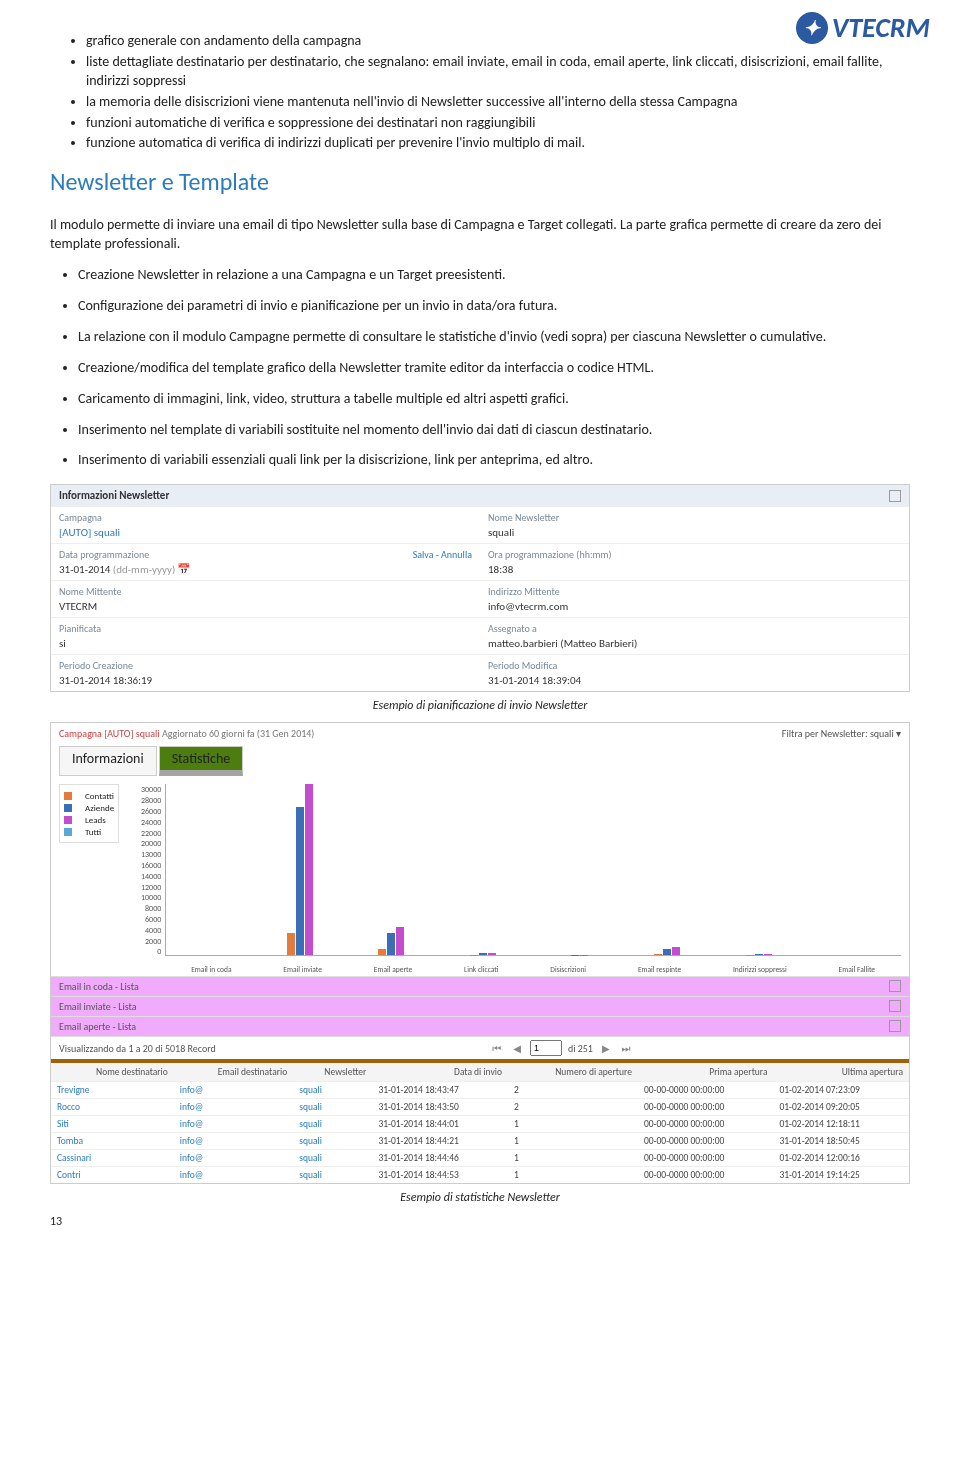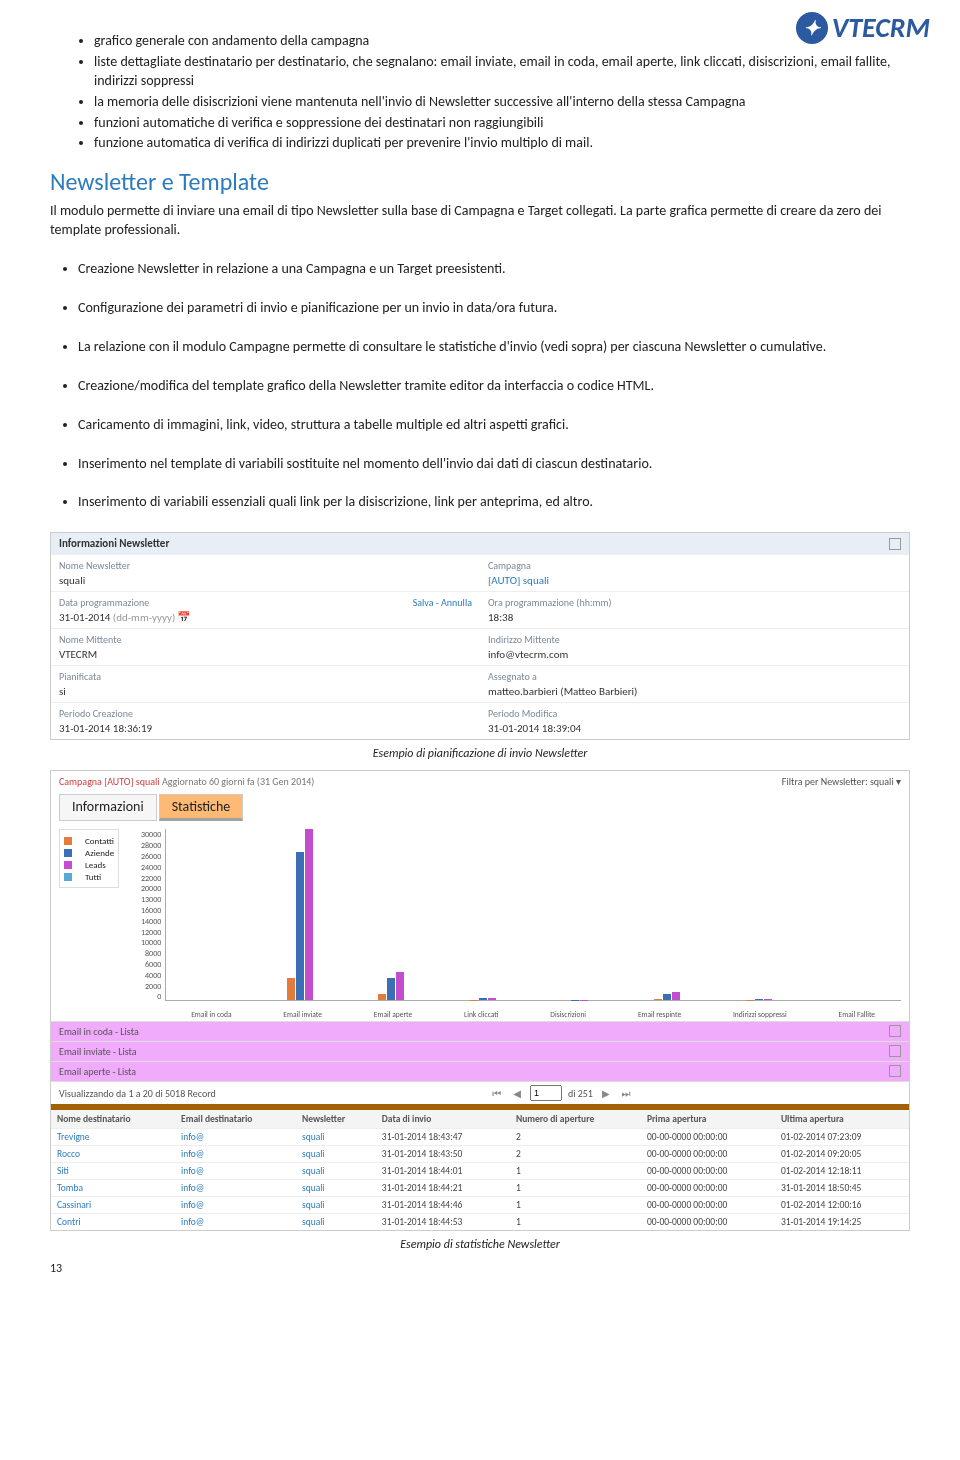--- a/index.html
+++ b/index.html
@@ -1,63 +1,63 @@
 <!DOCTYPE html>
 <html><head>
 <meta charset="utf-8">
 <style>
 body{font-family:Calibri,Arial,sans-serif;font-size:14px;color:#222;margin:0;background:#fff;width:960px}
 .page{padding:30px 50px 20px 50px;position:relative}
 .logo{position:absolute;top:10px;right:30px;font-weight:bold;font-size:28px;font-style:italic;color:#2b5aa0;display:flex;align-items:center;gap:4px}
 .logo-icon{width:32px;height:32px;border-radius:50%;background:#2b5aa0;display:inline-flex;align-items:center;justify-content:center;color:#fff;font-size:20px}
 ul.top{margin:0 0 14px 0;padding-left:28px}
-ul.top li{margin:2px 16px;line-height:1.35}
-h2.sec{color:#2b7bbd;font-weight:normal;font-size:24px;margin:10px 0 6px 0}
+ul.top li{margin:2px 8px;line-height:1.35}
+h2.sec{color:#2b7bbd;font-weight:normal;font-size:24px;margin:10px 0 20px 0}
 .body-p{margin:4px 0;line-height:1.35}
 ul.sec{margin:4px 0 14px 0;padding-left:28px}
-ul.sec li{margin:20px 0;line-height:1.35}
+ul.sec li{margin:12px 0;line-height:1.35}
 .caption{font-style:italic;font-size:12px;text-align:center;margin:6px 0 10px 0}
 .pagenum{text-align:left;font-size:12px;margin-top:8px}
 
 
 .form-sc{border:1px solid #ccc;font-size:11px;background:#fff;margin:6px 0}
 .form-head{background:#e8eef6;padding:4px 8px;font-weight:bold;color:#333;display:flex;justify-content:space-between;align-items:center}
 .form-body{display:grid;grid-template-columns:1fr 1fr;gap:0;padding:0}
 .fcell{padding:4px 8px;border-top:1px solid #eee}
 .flabel{color:#7a8a9a;font-size:10px;margin-bottom:2px;display:flex;justify-content:space-between}
 .fval{color:#333}
 .flink{color:#2b7bbd}
 .minbox{width:10px;height:10px;border:1px solid #999;display:inline-block}
 
 
 .stats-sc{border:1px solid #ccc;font-size:10px;background:#fff;margin:6px 0}
 .stats-head{padding:4px 8px;display:flex;justify-content:space-between}
 .stats-head .title{color:#d04040}
 .stats-head .filter{color:#555}
 .tabs{display:flex;gap:2px;margin:2px 8px}
 .tab{padding:3px 12px;border:1px solid #ccc;background:#f6f6f6;font-size:14px}
-.tab.active{background:#fdba74;border-bottom:3px solid #a3a3a3}
+.tab.active{background:#4d7c0f;border-bottom:6px solid #a3a3a3}
 .chart-wrap{display:flex;padding:6px 8px 2px 8px}
 .legend{border:1px solid #ddd;padding:4px;font-size:9px;margin-right:8px;height:fit-content}
 .legend div{display:flex;align-items:center;gap:13px;margin:1px 0}
 .sw{width:8px;height:8px;display:inline-block}
 .chart{flex:1;position:relative}
 .yaxis{position:absolute;left:0;top:0;bottom:18px;width:34px;display:flex;flex-direction:column;justify-content:space-between;align-items:flex-end;font-size:8px;color:#555}
 .plot{position:absolute;left:38px;right:0;top:0;bottom:18px;border-left:1px solid #aaa;border-bottom:1px solid #aaa;display:flex;align-items:flex-end;justify-content:space-around}
 .bars{display:flex;align-items:flex-end;gap:1px;height:100%}
 .bar{width:8px}
 .xaxis{position:absolute;left:38px;right:0;bottom:0;display:flex;justify-content:space-around;font-size:7.5px;color:#555}
 .chart{height:190px}
 
 .listhdr{background:#f0abfc;padding:3px 8px;color:#555;border-top:1px solid #ddd;display:flex;justify-content:space-between}
 .recnav{padding:3px 8px;color:#555;display:flex;gap:6px;align-items:center;border-top:1px solid #ddd}
 .recnav .nv{padding:0 3px;color:#888}
 .recnav input{width:24px;font-size:9px}
 .tbl{width:100%;border-collapse:collapse;font-size:9.5px}
-.tbl th{text-align:left;padding:3px 6px;background:#f4f4f4;color:#555;border-top:6px solid #a16207;font-weight:bold}
+.tbl th{text-align:right;padding:3px 6px;background:#f4f4f4;color:#555;border-top:4px solid #a16207;font-weight:normal}
 .tbl td{padding:2px 6px;border-top:1px solid #eee;color:#444}
 .tbl td a{color:#2b7bbd;text-decoration:none}
 </style>
 </head>
 <body>
 
 <div class="page">
   <div class="logo">
     <span class="logo-icon">✦</span>
     <span>VTECRM</span>
@@ -83,28 +83,28 @@
     <li>Inserimento di variabili essenziali quali link per la disiscrizione, link per anteprima, ed altro.</li>
   </ul>
 
   <div class="form-sc">
     <div class="form-head">
       <span>Informazioni Newsletter</span>
       <span class="minbox"></span>
     </div>
     <div class="form-body" id="form-body">
         <div class="fcell">
-          <div class="flabel">
-            <span>Nome Newsletter</span>
-          </div>
-          <div class="fval">squali</div>
-        </div>
-        <div class="fcell">
           <div class="flabel">Campagna</div>
           <div class="fval flink">[AUTO] squali</div>
+        </div>
+        <div class="fcell">
+          <div class="flabel">
+            <span>Nome Newsletter</span>
+          </div>
+          <div class="fval">squali</div>
         </div>
         <div class="fcell">
           <div class="flabel">
             <span>Data programmazione</span>
             <span class="flink">Salva - Annulla</span>
           </div>
           <div class="fval">31-01-2014 <span style="color:#999">(dd-mm-yyyy)</span> <span>📅</span></div>
         </div>
         <div class="fcell">
           <div class="flabel">Ora programmazione (hh:mm)</div>

